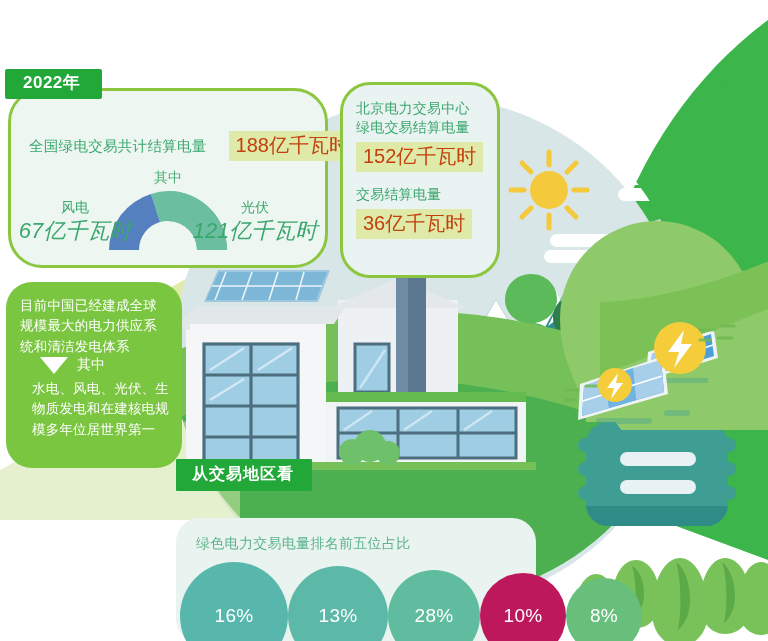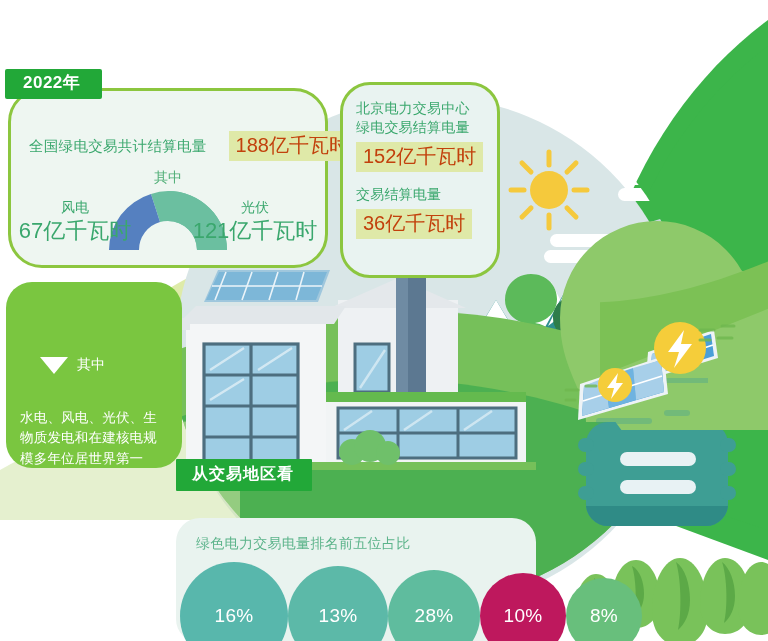--- a/index.html
+++ b/index.html
@@ -40,21 +40,21 @@
     font-size:20px;line-height:1;padding:4px 7px 6px;
     white-space:nowrap;letter-spacing:0px;
   }
   #nat-sub{
     position:absolute;left:0;top:78px;width:100%;
     text-align:center;color:#4fae76;font-size:14px;
   }
   #gauge{position:absolute;left:50%;top:96px;transform:translateX(-50%);}
   .side{position:absolute;text-align:center;color:#3aa76d;}
   .side .nm{font-size:14px;display:block;margin-bottom:2px;}
-  .side .vl{font-size:22px;display:block;line-height:1.05;letter-spacing:0px;}
+  .side .vl{font-size:22px;display:block;line-height:1.05;letter-spacing:0px;font-style:italic;}
   #side-wind{left:6px;top:108px;width:116px;}
   #side-solar{right:2px;top:108px;width:136px;}
 
   
   #card-centres{
     left:340px;top:82px;width:160px;height:196px;
     background:#e9f3f1;
     border:3px solid #8cc63f;
     border-radius:30px;
     box-sizing:border-box;
@@ -67,21 +67,21 @@
 
   
   #card-green{
     left:6px;top:282px;width:176px;height:186px;
     background:#7ac640;
     border-radius:26px;
     color:#fff;
   }
   #card-green .txt{position:absolute;left:14px;width:150px;font-size:13.5px;line-height:1.5;letter-spacing:.2px;}
   #gt1{top:14px;}
-  #gt2{top:126px;}
+  #gt2{top:97px;margin-left:12px;}
   #green-mid{position:absolute;left:34px;top:74px;display:flex;align-items:center;gap:9px;}
   #green-mid .tri{
     width:0;height:0;border-left:14px solid transparent;border-right:14px solid transparent;
     border-top:17px solid #ffffff;
   }
   #green-mid .qz{font-size:14px;color:#fff;}
 
   
   #card-regions{
     left:176px;top:482px;width:360px;height:125px;
@@ -394,20 +394,21 @@
       <div class="ctr-title">绿电交易结算电量</div>
       <span class="hl ctr-val">152亿千瓦时</span>
     </div>
     <div class="blk" id="blk-gz">
       <div class="ctr-title">交易结算电量</div>
       <span class="hl ctr-val">36亿千瓦时</span>
     </div>
   </div>
 
   <div class="card" id="card-green">
+    <div class="txt" id="gt1">目前中国已经建成全球规模最大的电力供应系统和清洁发电体系</div>
     <div id="green-mid">
       <span class="tri"></span>
       <span class="qz">其中</span>
     </div>
     <div class="txt" id="gt2">水电、风电、光伏、生物质发电和在建核电规模多年位居世界第一</div>
   </div>
 
   <div class="card" id="card-regions">
     <div id="regions-sub">绿色电力交易电量排名前五位占比</div>
     <div id="bubbles">

